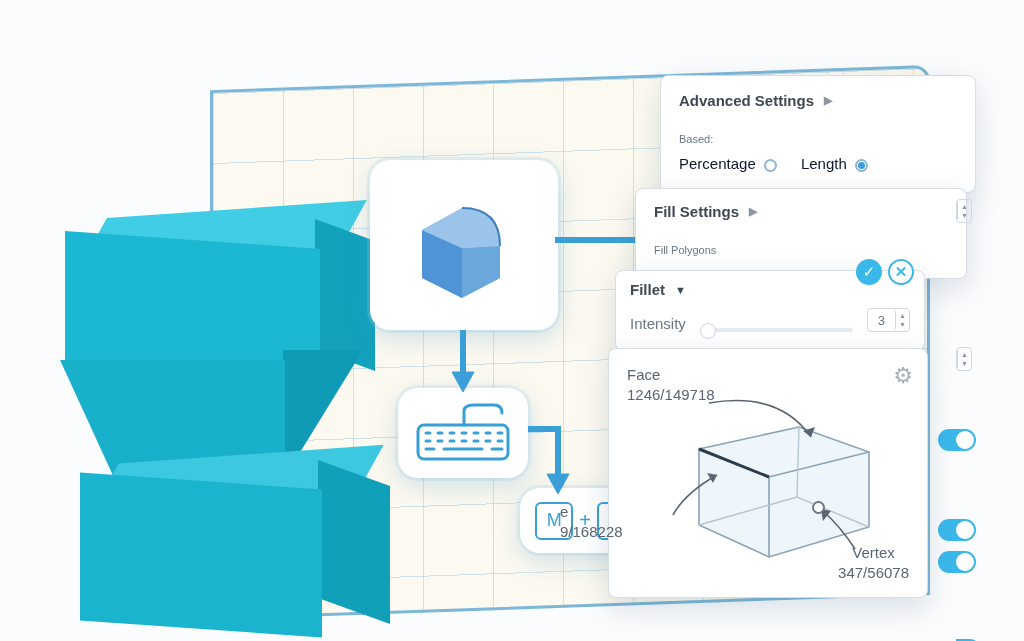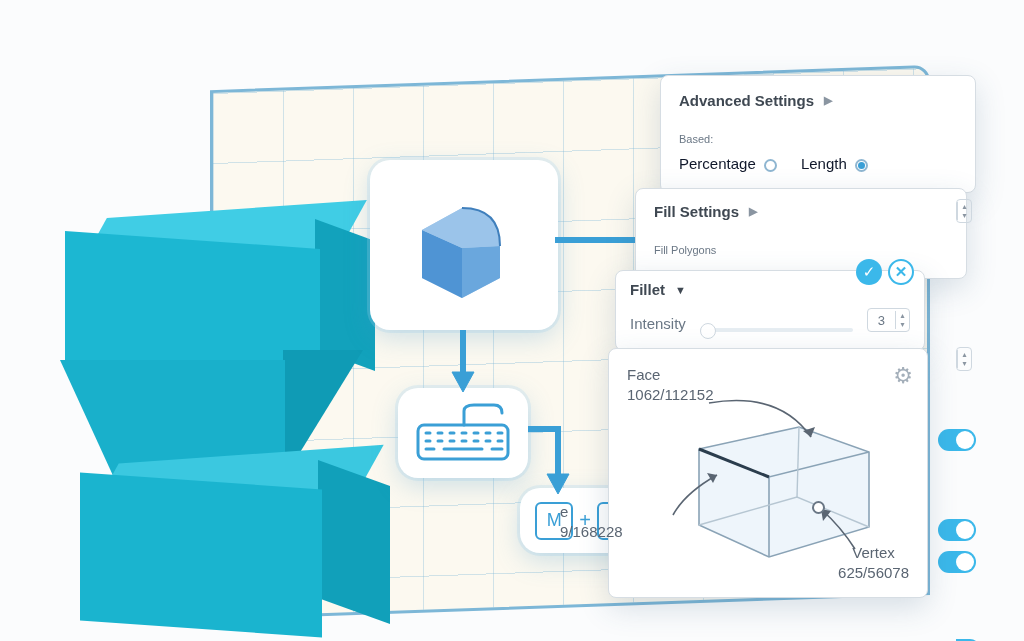--- a/index.html
+++ b/index.html
@@ -231,24 +231,24 @@
     <div class="numbox">
         <span>3</span>
         <div class="numspin">▴<br>▾</div>
       </div>
   </div>
 </div>
 
 <div class="panel panel-preview">
   <div class="gear">⚙</div>
   <div class="lbl" style="left:18px;top:16px;">
-    <span>Face</span><br><span>1062/112152</span>
+    <span>Face</span><br><span>1246/149718</span>
   </div>
   <div class="lbl" style="right:18px;bottom:14px;text-align:center;">
-    <span>Vertex</span><br><span>625/56078</span>
+    <span>Vertex</span><br><span>347/56078</span>
   </div>
 
   <svg width="225" height="170" style="position:absolute;left:60px;top:48px;">
     <polygon points="30,52 130,30 200,55 200,130 100,160 30,128" fill="#eef5fb" stroke="#8aa3b6" stroke-width="1.6"></polygon>
     <polyline points="30,52 100,80 200,55" fill="none" stroke="#8aa3b6" stroke-width="1.6"></polyline>
     <polyline points="100,80 100,160" fill="none" stroke="#8aa3b6" stroke-width="1.6"></polyline>
     <polyline points="30,128 128,100 200,130" fill="none" stroke="#b6c6d2" stroke-width="1.4" stroke-dasharray="0"></polyline>
     <polyline points="130,30 128,100" fill="none" stroke="#b6c6d2" stroke-width="1.4"></polyline>
     <line x1="30" y1="52" x2="100" y2="80" stroke="#2b3d4d" stroke-width="3"></line>
 

